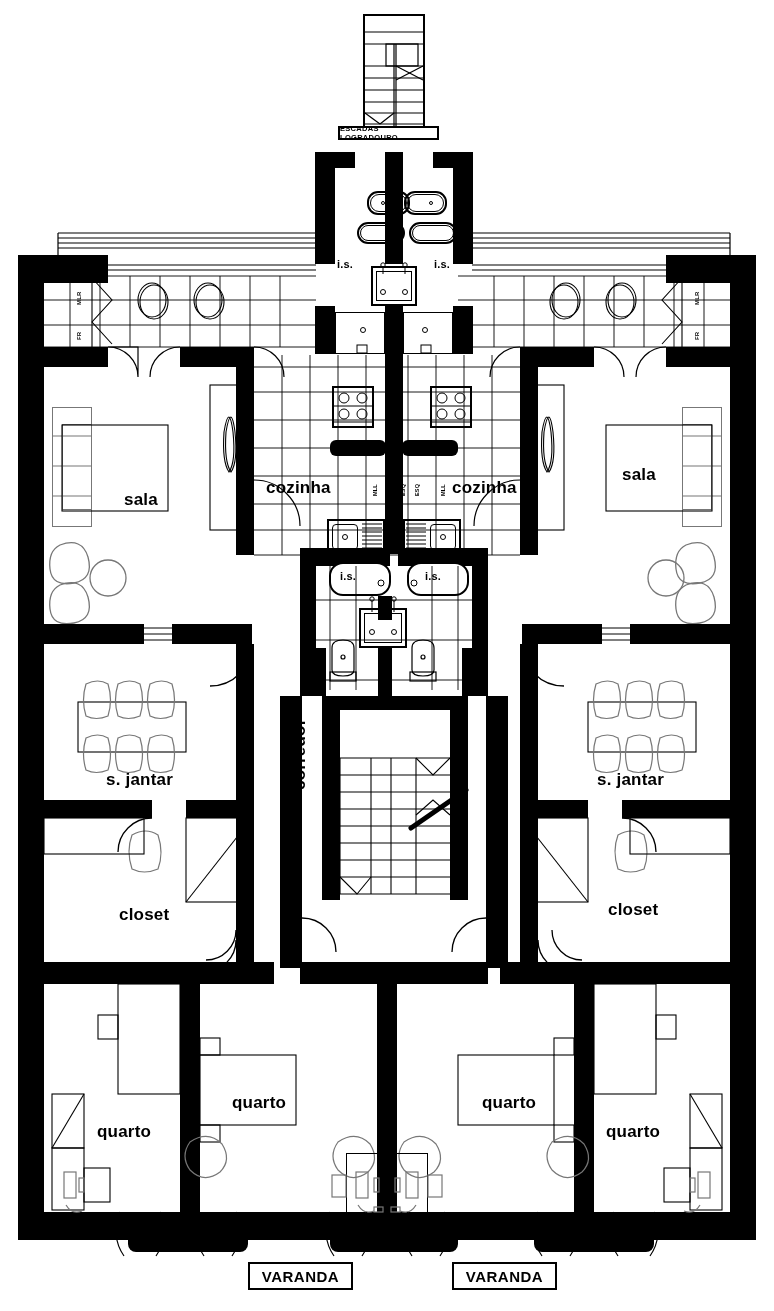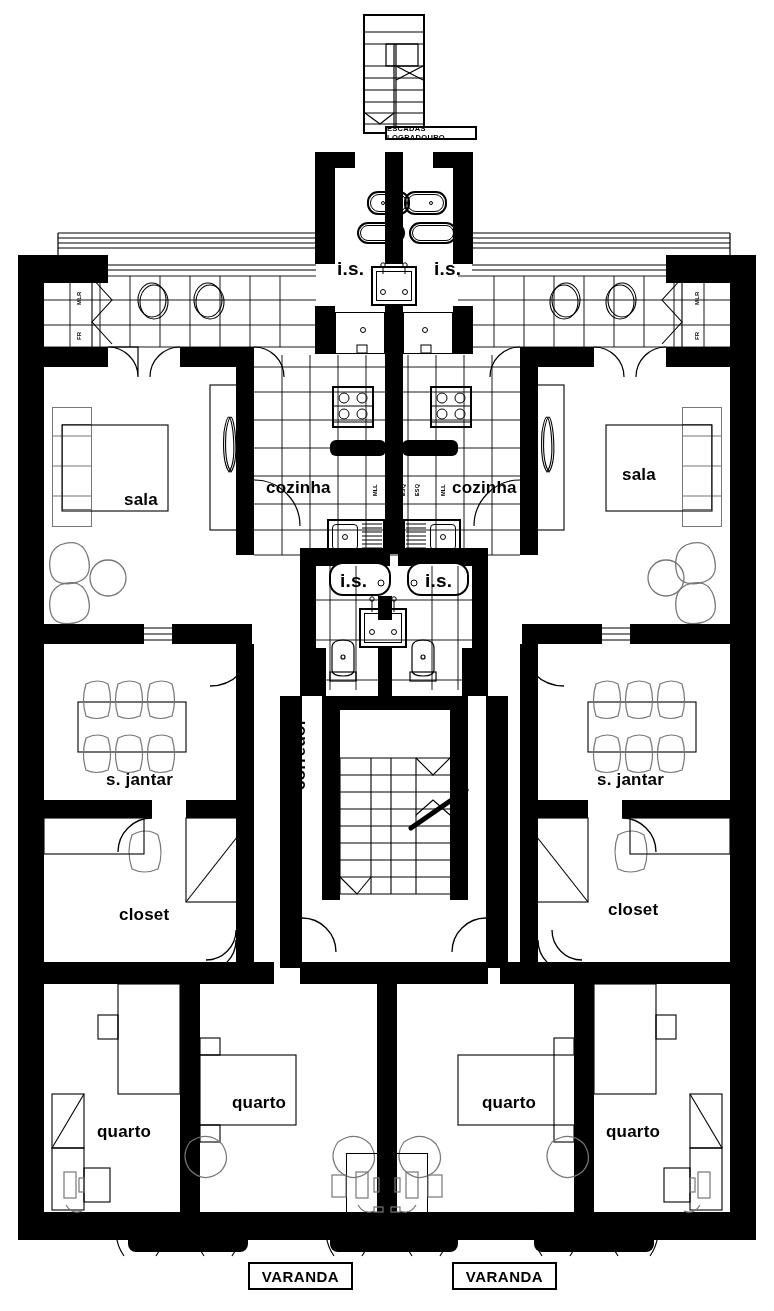--- a/index.html
+++ b/index.html
@@ -14,21 +14,21 @@
   
   .wall{position:absolute;background:#000;}
   .thin{position:absolute;border:1px solid #000;box-sizing:border-box;background:transparent;}
   .thin2{position:absolute;border:2px solid #000;box-sizing:border-box;background:transparent;}
   .lbl{
     position:absolute;color:#000;font-weight:bold;
     font-family:"Liberation Sans", sans-serif;
     white-space:nowrap;letter-spacing:.2px;
   }
   .lbl-room{font-size:17px;}
-  .lbl-is{font-size:19px;}
+  .lbl-is{font-size:11px;}
   .lbl-small{font-size:6px;font-weight:bold;}
   .lbl-tiny{font-size:5.5px;font-weight:bold;}
   .rot-l{transform:rotate(-90deg);transform-origin:0 0;}
   .rot-r{transform:rotate(90deg);transform-origin:0 0;}
   .boxlabel{
     position:absolute;border:2px solid #000;background:#fff;
     font-size:15px;font-weight:bold;color:#000;
     display:flex;align-items:center;justify-content:center;
     box-sizing:border-box;letter-spacing:.5px;
   }
@@ -65,21 +65,21 @@
       <line x1="365" y1="113" x2="423" y2="113"></line>
       <line x1="365" y1="124" x2="423" y2="124"></line>
       <line x1="394" y1="44" x2="394" y2="132"></line>
       <line x1="396" y1="44" x2="396" y2="132"></line>
       <line x1="396" y1="66" x2="423" y2="80"></line>
       <line x1="423" y1="66" x2="396" y2="80"></line>
       <line x1="365" y1="113" x2="380" y2="124"></line>
       <line x1="394" y1="113" x2="380" y2="124"></line>
     </g>
   </svg>
-  <div class="boxlabel-sm" style="left:338px;top:126px;width:92px;height:14px;margin-left:47px;">ESCADAS LOGRADOURO</div>
+  <div class="boxlabel-sm" style="left:338px;top:126px;width:101px;height:14px;">ESCADAS LOGRADOURO</div>
 
   <div class="wall" style="left:315px;top:152px;width:20px;height:112px;"></div>
   <div class="wall" style="left:453px;top:152px;width:20px;height:112px;"></div>
   <div class="wall" style="left:385px;top:152px;width:18px;height:112px;"></div>
   <div class="wall" style="left:315px;top:152px;width:40px;height:16px;"></div>
   <div class="wall" style="left:433px;top:152px;width:40px;height:16px;"></div>
 
   <div class="thin2" style="left:367px;top:191px;width:43px;height:24px;border-radius:11px;"></div>
   <div class="thin" style="left:370px;top:194px;width:37px;height:18px;border-radius:9px;"></div>
   <div class="thin" style="left:381px;top:201px;width:4px;height:4px;border-radius:50%;"></div>

